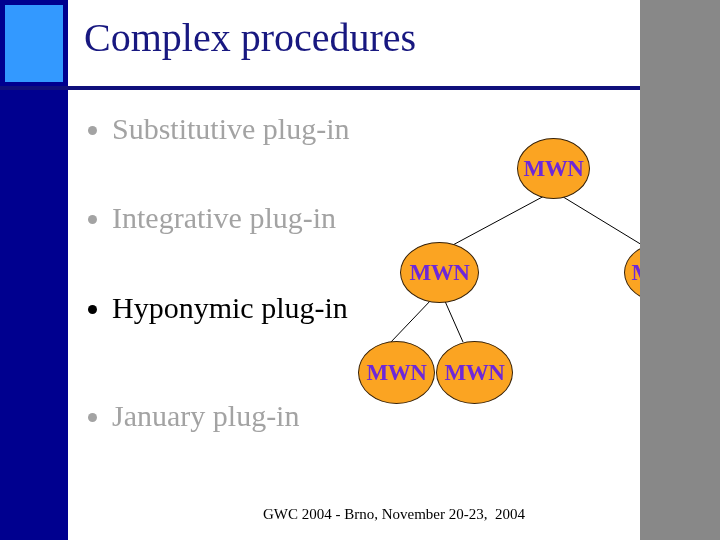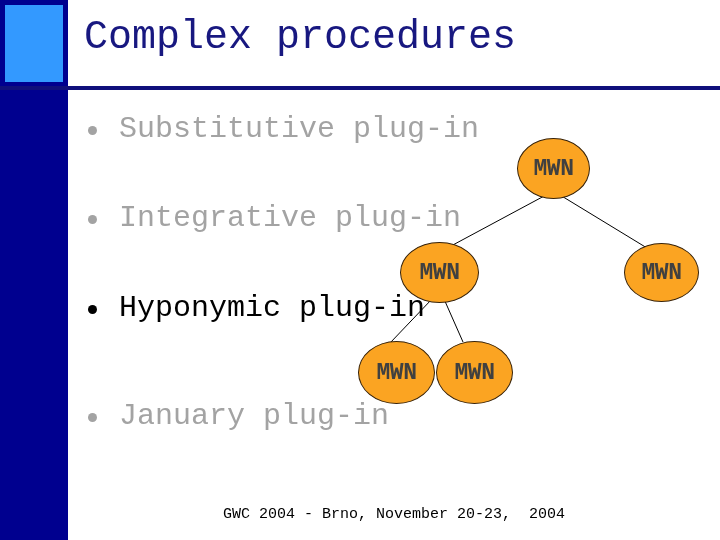--- a/index.html
+++ b/index.html
@@ -1,48 +1,48 @@
 <!DOCTYPE html>
 <html style="--navy: #00008F; --square-blue: #3399FF; --rule: #10107B; --title-navy: #181880; --dimmed-gray: #A3A3A3; --ink: #000000; --node-fill: #FBA422; --node-stroke: #36220A;"><head>
 <meta charset="utf-8">
 <style>
   html,body{margin:0;padding:0;background:#888;}
   .canvas{
-    position:relative;width:720px;height:540px;background:#FFFFFF;
-    overflow:hidden;font-family:Liberation Mono, monospace;
+    position:relative;width:640px;height:540px;background:#FFFFFF;
+    overflow:hidden;font-family:Liberation Serif, serif;
   }
   .sidebar{position:absolute;left:0;top:0;width:68px;height:540px;background:var(--navy,#00008F);}
   .corner-square{
     position:absolute;left:3px;top:3px;width:58px;height:77px;
     background:var(--square-blue,#3399FF);border:2px solid var(--navy,#00008F);
   }
   .title-rule{position:absolute;left:0;top:86px;width:720px;height:4px;background:var(--rule,#10107B);}
   .slide-title{
     position:absolute;left:84px;top:14px;font-size:40px;line-height:1.2;
     color:var(--title-navy,#181880);white-space:nowrap;
   }
   .bullet-row{
     position:absolute;left:88px;height:36px;line-height:36px;font-size:30px;
     white-space:nowrap;
   }
   .bullet-row .dot{
     position:absolute;left:0;top:15px;width:9px;height:9px;border-radius:50%;
     background:var(--dimmed-gray,#A3A3A3);
   }
-  .bullet-row .bullet-text{margin-left:31px;color:var(--dimmed-gray,#A3A3A3);}
+  .bullet-row .bullet-text{margin-left:24px;color:var(--dimmed-gray,#A3A3A3);}
   .bullet-row.active .dot{background:var(--ink,#000000);}
   .bullet-row.active .bullet-text{color:var(--ink,#000000);}
   .row-1{top:111px;} .row-2{top:200px;} .row-3{top:290px;} .row-4{top:398px;}
   .edges{position:absolute;left:0;top:0;width:720px;height:540px;}
   .edge{stroke:#000;stroke-width:1;}
   .tree-node{
     position:absolute;border-radius:50%;
     background:var(--node-fill,#FBA422);border:1.5px solid var(--node-stroke,#36220A);
     display:flex;align-items:center;justify-content:center;
-    font-weight:bold;font-size:23px;letter-spacing:-0.5px;color:#404040;
+    font-weight:bold;font-size:23px;letter-spacing:-0.5px;color:#6d28d9;
   }
   .node-root{left:517px;top:138px;width:71px;height:59px;}
   .node-left{left:400px;top:242px;width:77px;height:59px;}
   .node-right{left:624px;top:243px;width:73px;height:57px;}
   .node-gc1{left:358px;top:341px;width:75px;height:61px;}
   .node-gc2{left:436px;top:341px;width:75px;height:61px;}
   .footer{
     position:absolute;left:68px;top:506px;width:652px;text-align:center;
     font-size:15px;color:#000;white-space:pre;
   }

